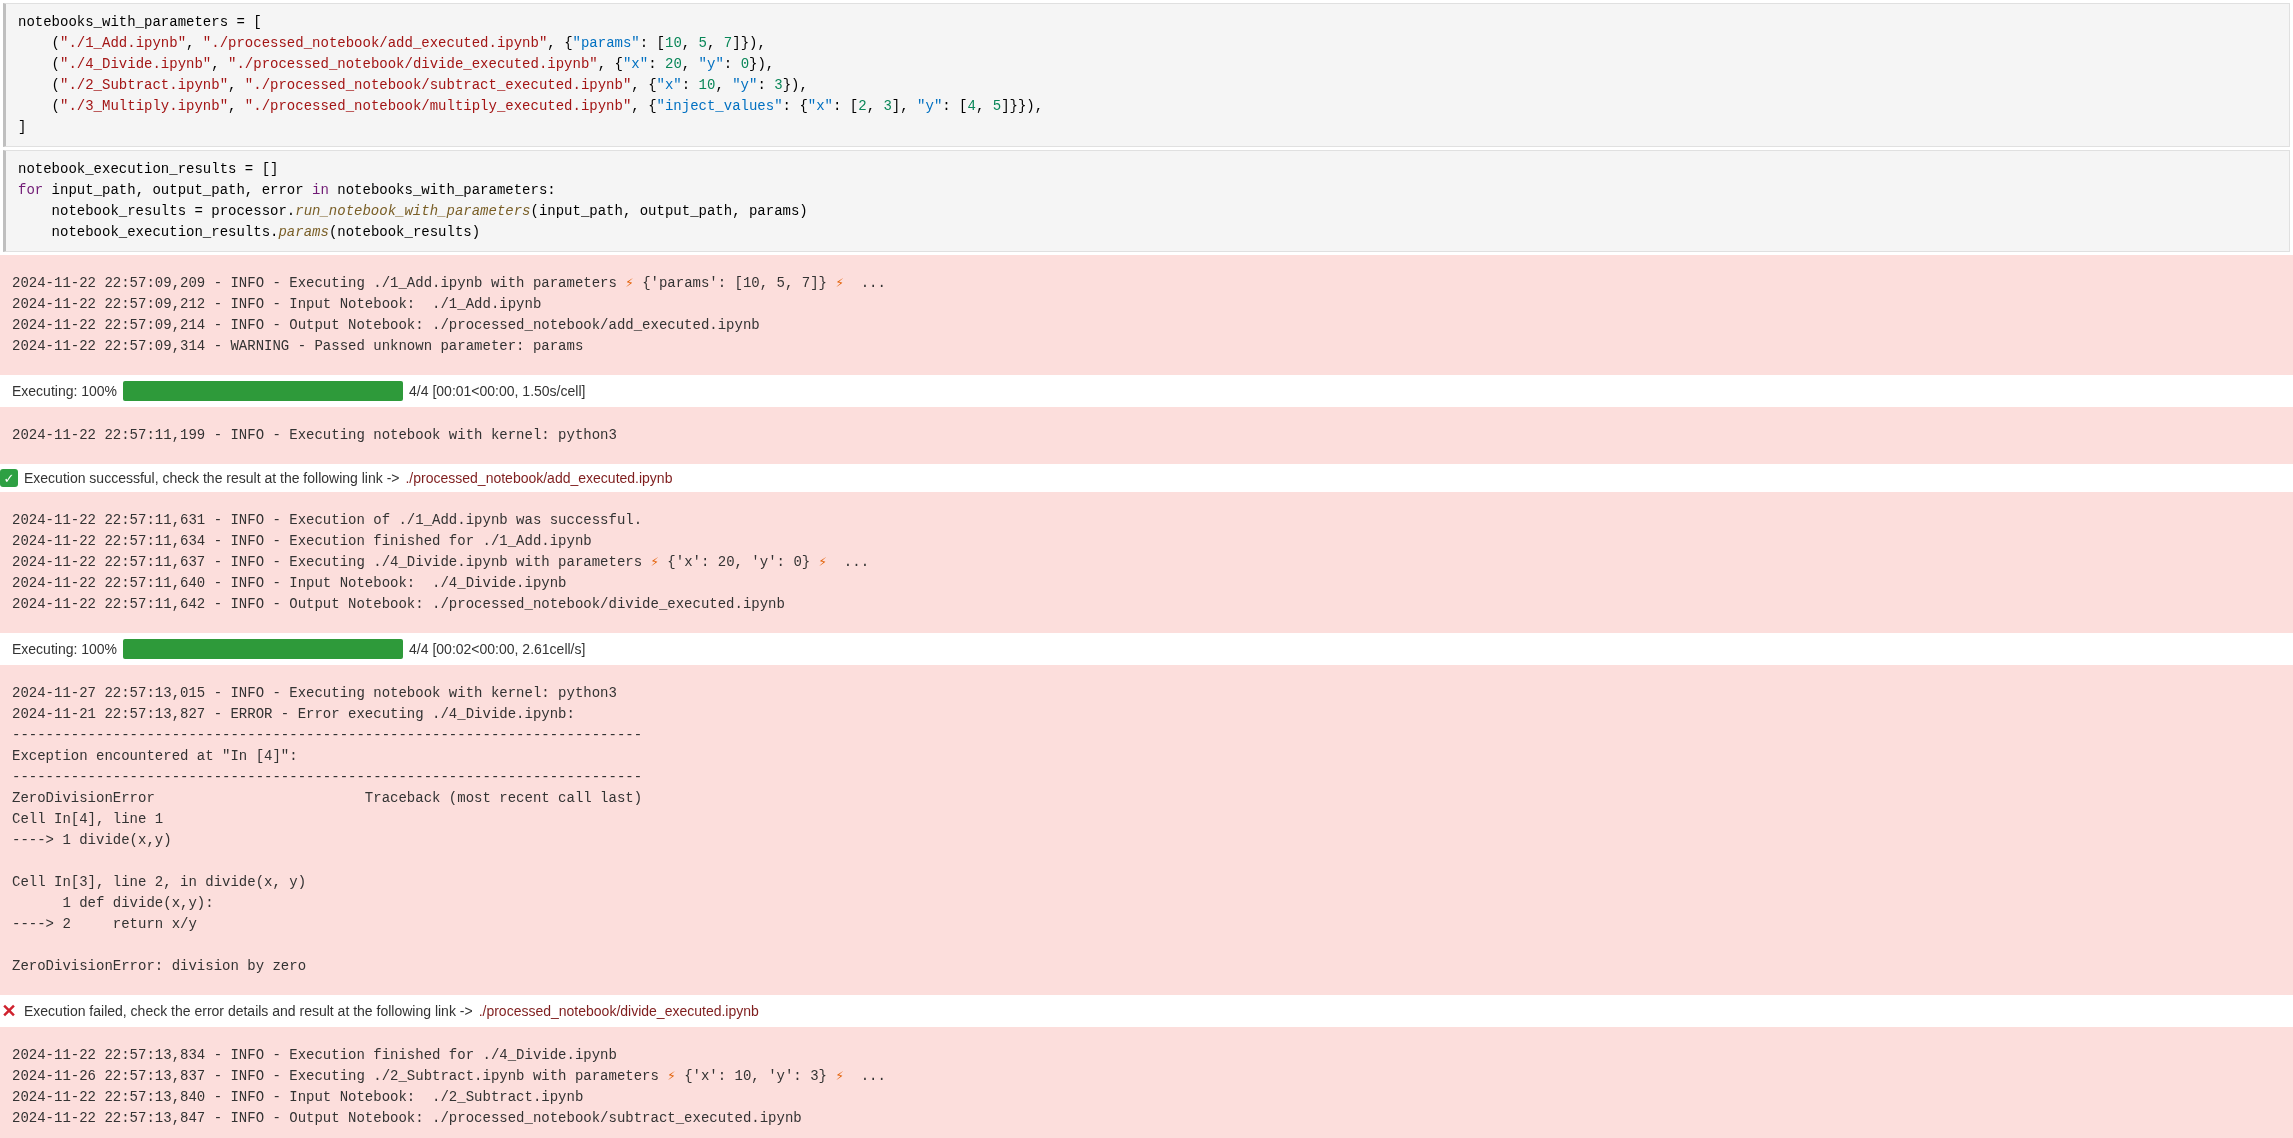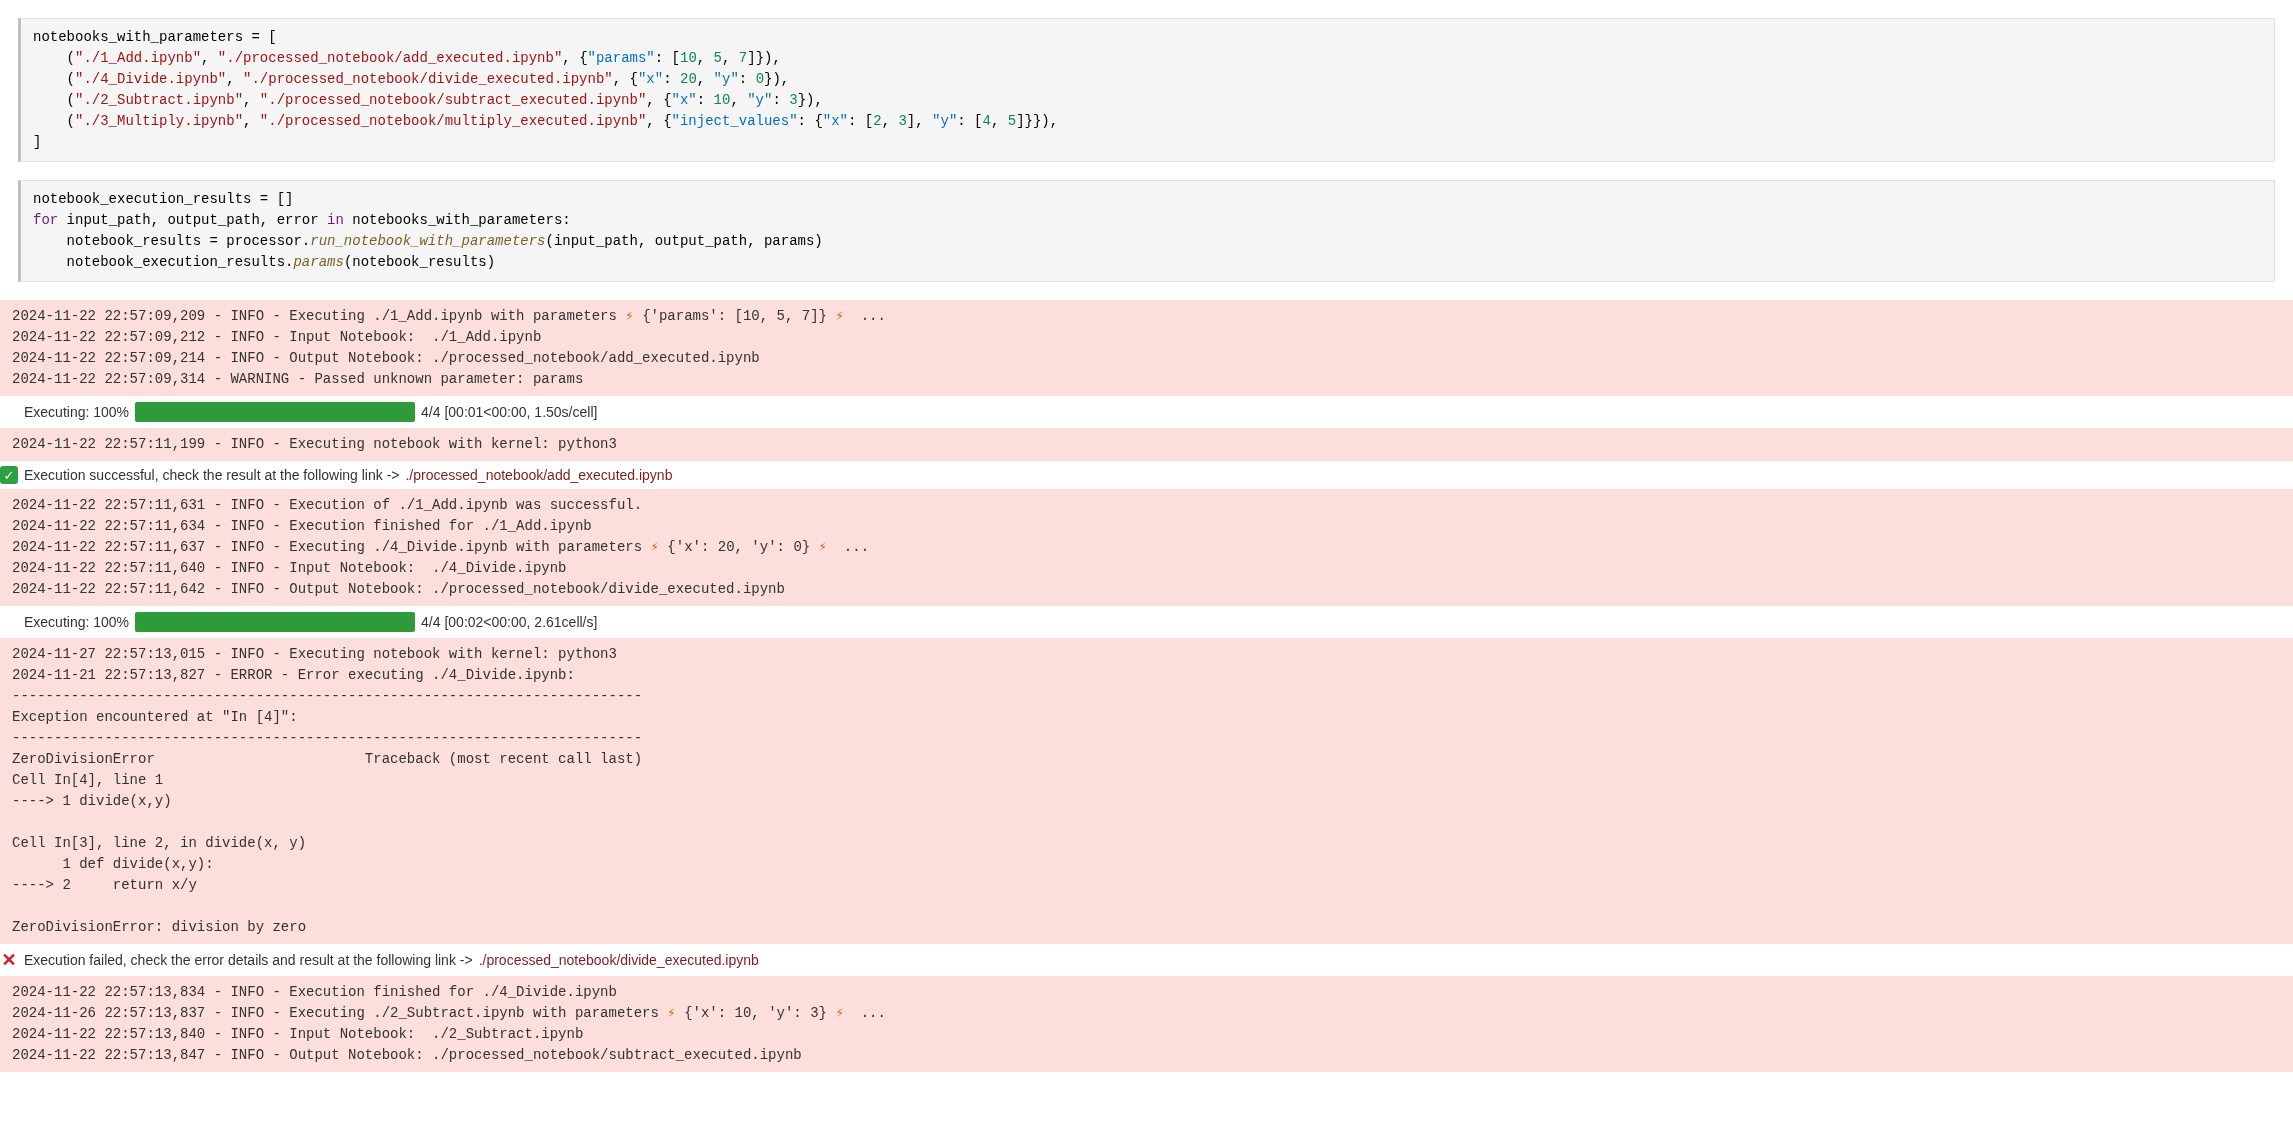--- a/index.html
+++ b/index.html
@@ -7,35 +7,35 @@
     font-family: Consolas, Monaco, "Courier New", monospace;
     font-size: 14px;
     background: #ffffff;
     color: #333;
   }
   .code-block {
     background: #f5f5f5;
     border: 1px solid #e0e0e0;
     border-left: 3px solid #bfbfbf;
     padding: 8px 12px;
-    margin: 18px;
+    margin: 3px;
     line-height: 1.5;
     white-space: pre;
     overflow-x: auto;
   }
   .log-block {
     background: #fcdedc;
-    padding: 6px 12px;
+    padding: 18px 12px;
     line-height: 1.5;
     white-space: pre;
     overflow-x: auto;
   }
   .progress-row {
     background: #ffffff;
-    padding: 6px 24px;
+    padding: 6px 12px;
     display: flex;
     align-items: center;
     gap: 6px;
     font-family: -apple-system, "Segoe UI", sans-serif;
   }
   .progress-bar {
     display: inline-block;
     width: 280px;
     height: 20px;
     background: #2e9a3a;

